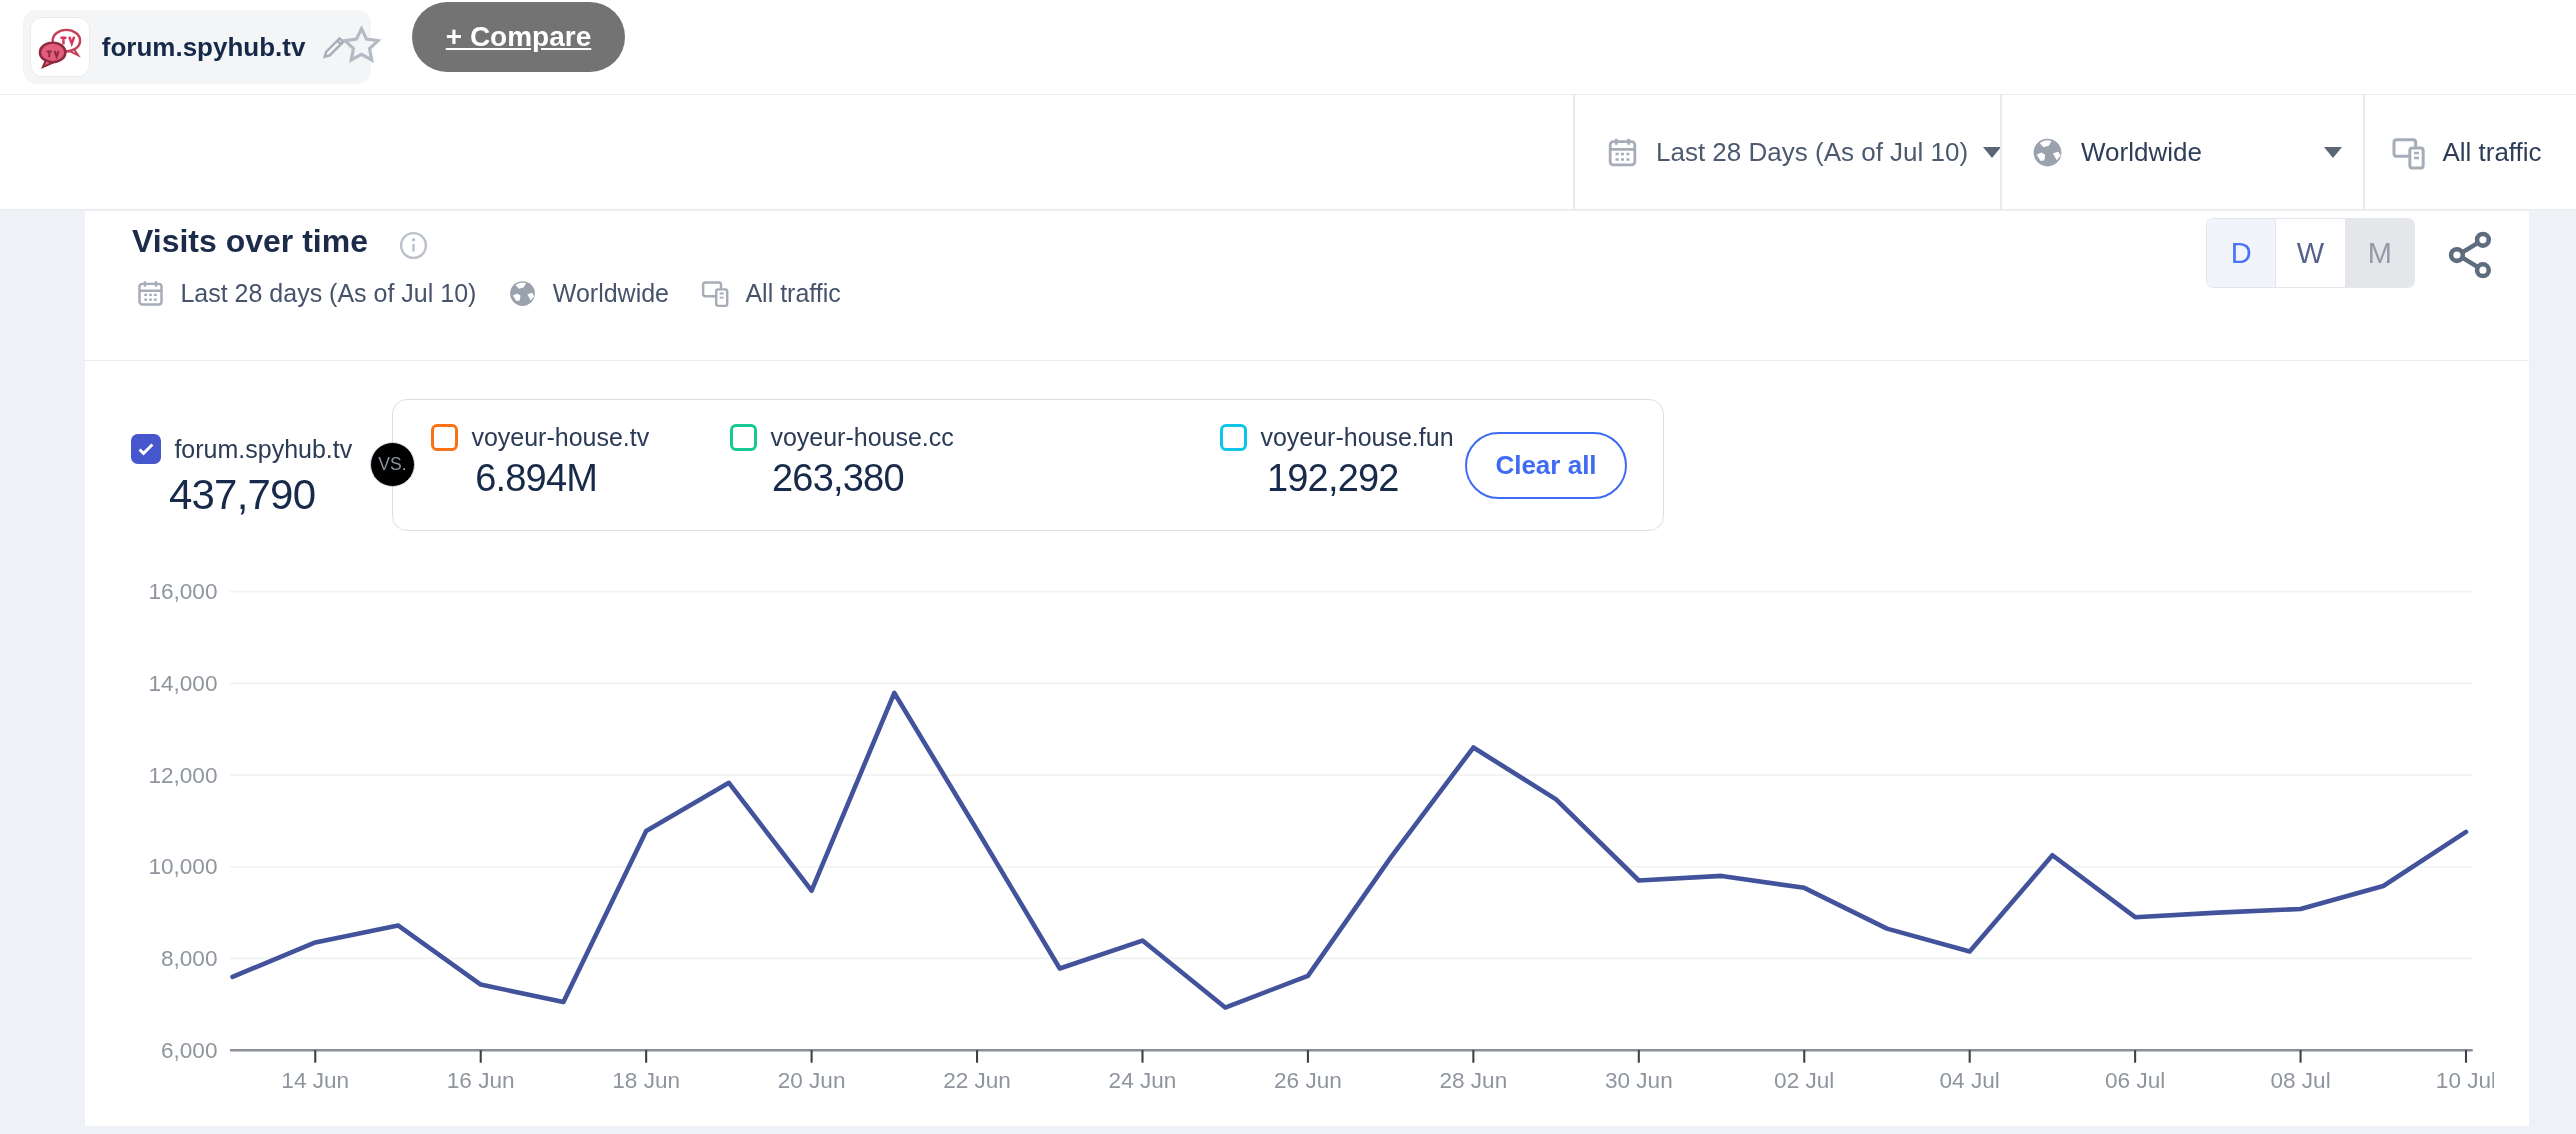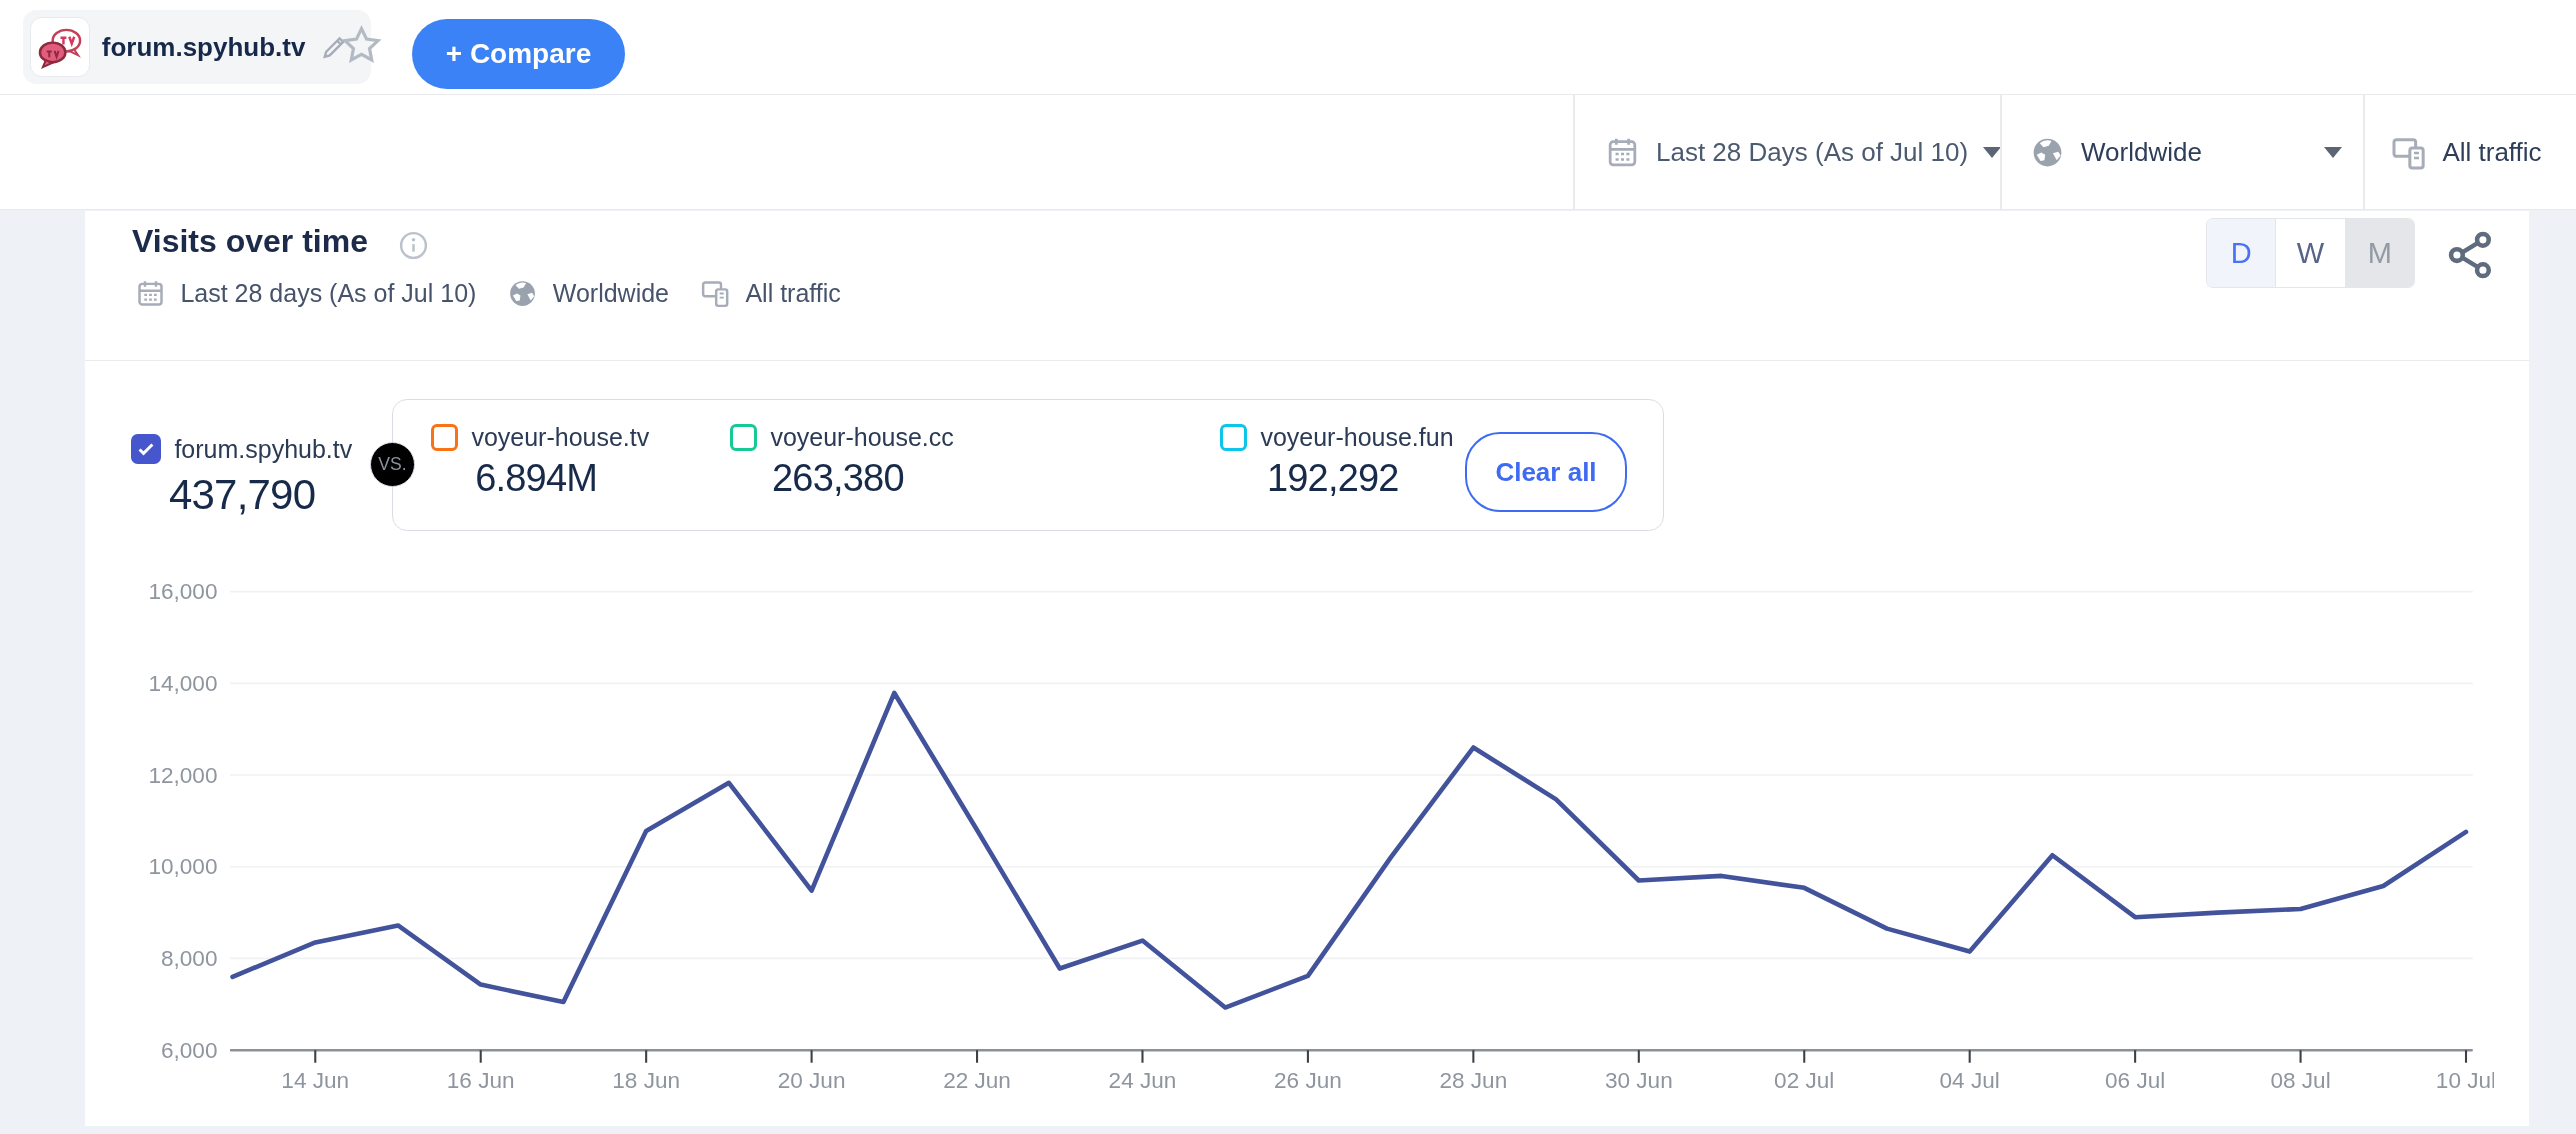--- a/index.html
+++ b/index.html
@@ -13,23 +13,23 @@
   .topbar { position:absolute; left:0; top:0; width:2576px; height:95px;
     background:#fff; border-bottom:1.7px solid #e8eaed; }
   .domain-chip { position:absolute; left:23.4px; top:10px; height:74px;
     background:#f4f5f7; border-radius:13.4px; display:flex; align-items:center;
     padding-right:22px; }
   .favicon-box { width:60px; height:60px; margin:6.7px 11.7px 6.7px 6.7px; background:#fff;
     border:0.8px solid #e8eaed; border-radius:11.7px; display:flex; align-items:center; justify-content:center; }
   .domain-text { font-size:26px; font-weight:bold; color:#17294a; }
   .pencil { margin-left:15px; width:28.5px; height:28.5px; }
   .star-btn { position:absolute; left:339px; top:23.4px; width:45px; height:45px; }
-  .compare-btn { position:absolute; left:412px; top:19px; width:213px; height:70px;
-    background:#3b82f6; border:none; border-radius:37px; color:#fff;
-    font-size:28px; font-weight:bold; font-family:inherit; cursor:pointer; }
+  .compare-btn { position:absolute; left:412px; top:2px; width:213px; height:70px;
+    background:#737373; border:none; border-radius:37px; color:#fff;
+    font-size:28px; font-weight:bold; font-family:inherit; cursor:pointer;text-decoration:underline; }
   
   .header { position:absolute; left:0; top:95px; width:2576px; height:115px;
     background:#fff; border-bottom:1.7px solid #e8eaed; }
   .page-title { position:absolute; left:6.7px; top:38px; font-size:39px; font-weight:bold; color:#1c2b4a; }
   .vdiv { position:absolute; top:0; width:1.7px; height:115px; background:#e8eaee; }
   .export-group { position:absolute; left:1324px; top:0; height:115px; display:flex; align-items:center; }
   .export-text { margin-left:11.7px; text-align:center; color:#3e6bf2; font-size:25px; font-weight:bold; line-height:29px; }
   .cap-wrap { margin-left:37px; width:50px; height:50px; }
   .filter { position:absolute; top:0; height:115px; display:flex; align-items:center; color:#4c5a70; font-size:26px; }
   .caret { width:0; height:0; border-left:9.2px solid transparent; border-right:9.2px solid transparent;
@@ -61,21 +61,21 @@
   .vs-circle { position:absolute; left:370px; top:442px; width:45px; height:45px; background:#000000;
     border:1.7px solid #d8dce2; border-radius:50%; z-index:2; display:flex; align-items:center; justify-content:center;
     font-size:17.6px; color:#8b92a0; }
   .comp-box { position:absolute; left:392px; top:399px; width:1272px; height:132px;
     border:1.7px solid #dadee4; border-radius:15px; background:#fff; }
   .comp-item { position:absolute; top:423px; text-align:center; }
   .crow { display:flex; align-items:center;padding-left:8px; }
   .comp-check { width:27px; height:27px; background:#fff; border:3.3px solid #999; border-radius:5.9px; }
   .comp-name { margin-left:13.4px; font-size:25px; color:#2b3a55; }
   .comp-val { margin-top:5px; font-size:38px; font-weight:500; color:#182a4a; letter-spacing:-0.8px; }
-  .clear-btn { position:absolute; left:1465px; top:432px; width:162px; height:80px; background:#fff;
+  .clear-btn { position:absolute; left:1465px; top:432px; width:162px; height:67px; background:#fff;
     border:2.5px solid #3e6bf2; border-radius:35px; color:#3e6bf2; font-size:26px; font-weight:bold;
     font-family:inherit; cursor:pointer; }
   
   .chart-wrap { position:absolute; left:100px; top:569px; width:2394px; height:559px; }
   text.ylab, text.xlab { font-family:"Liberation Sans", sans-serif; font-size:27px; fill:#8f959e; }
 </style>
 </head>
 <body>
 
 <div class="page">

